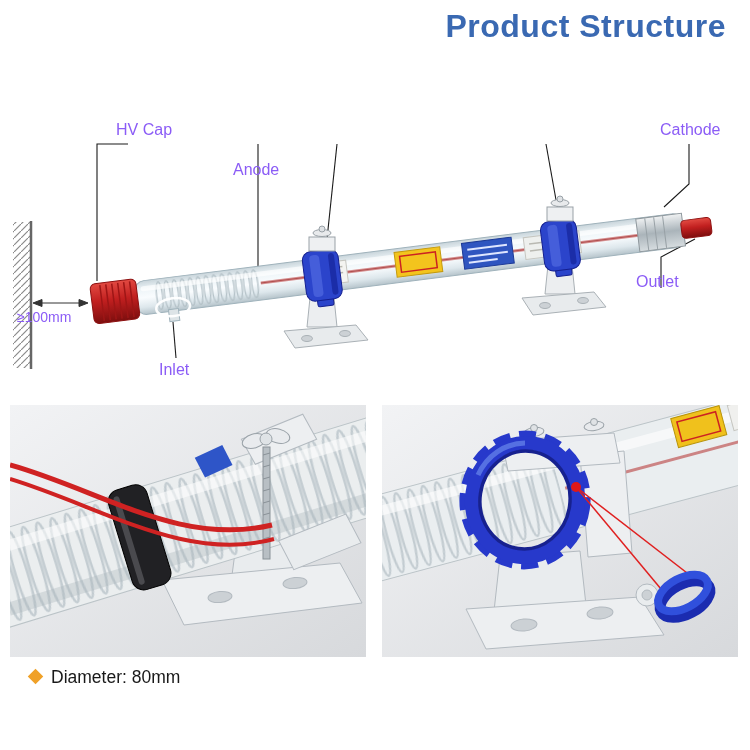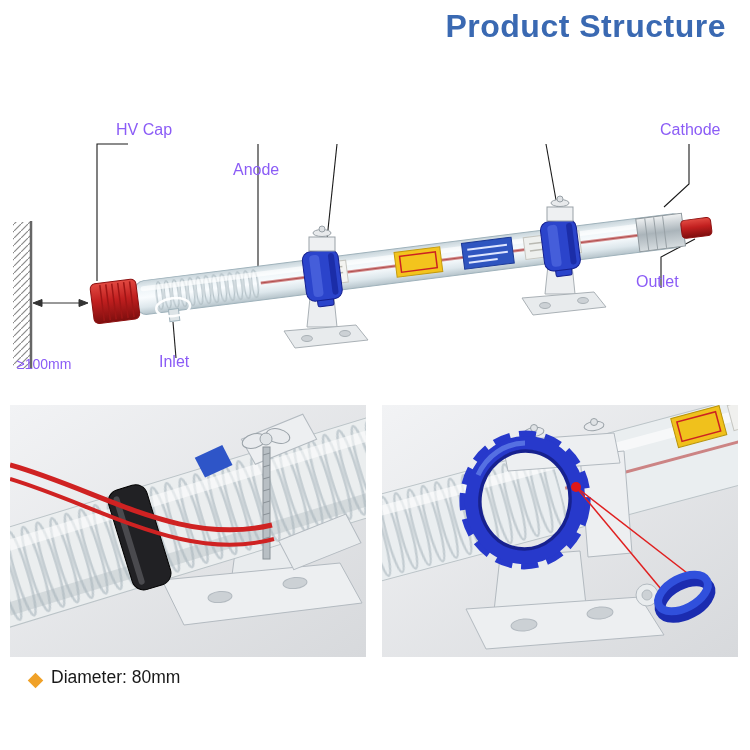--- a/index.html
+++ b/index.html
@@ -12,28 +12,28 @@
     font-size:32px; font-weight:bold; color:#3a69b2; letter-spacing:0.5px;
   }
   .lbl {
     position:absolute; font-size:16px; color:#8b5cf6; white-space:nowrap;
   }
   .lbl-hvcap   { left:116px; top:121px; }
   .lbl-anode   { left:233px; top:121px;margin-top:40px; }
   .lbl-support { left:316px; top:121px; }
   .lbl-cathode { left:660px; top:121px; }
   .lbl-outlet  { left:636px; top:273px; }
-  .lbl-inlet   { left:159px; top:353px; }
-  .lbl-dist    { left:17px;  top:309px; font-size:14px;margin-top:47px; }
+  .lbl-inlet   { left:159px; top:361px; }
+  .lbl-dist    { left:17px;  top:309px; font-size:14px; }
   .diagram-svg { position:absolute; left:0; top:0; }
   .panel { position:absolute; top:405px; width:356px; height:252px; }
   .panel-left  { left:10px; }
   .panel-right { left:382px; }
   .caption {
-    position:absolute; display:flex; align-items:center; gap:10px;
+    position:absolute; display:flex; align-items:flex-start; gap:10px;
     font-size:17.5px; color:#191919; line-height:1.37;
   }
   .caption-left  { left:30px;  top:666px; }
   .caption-right { left:400px; top:666px; width:302px; }
   .bullet {
     width:11px; height:11px; background:#f0a128; flex:none;
     transform:rotate(45deg); margin-top:5px;
   }
 </style>
 </head>

